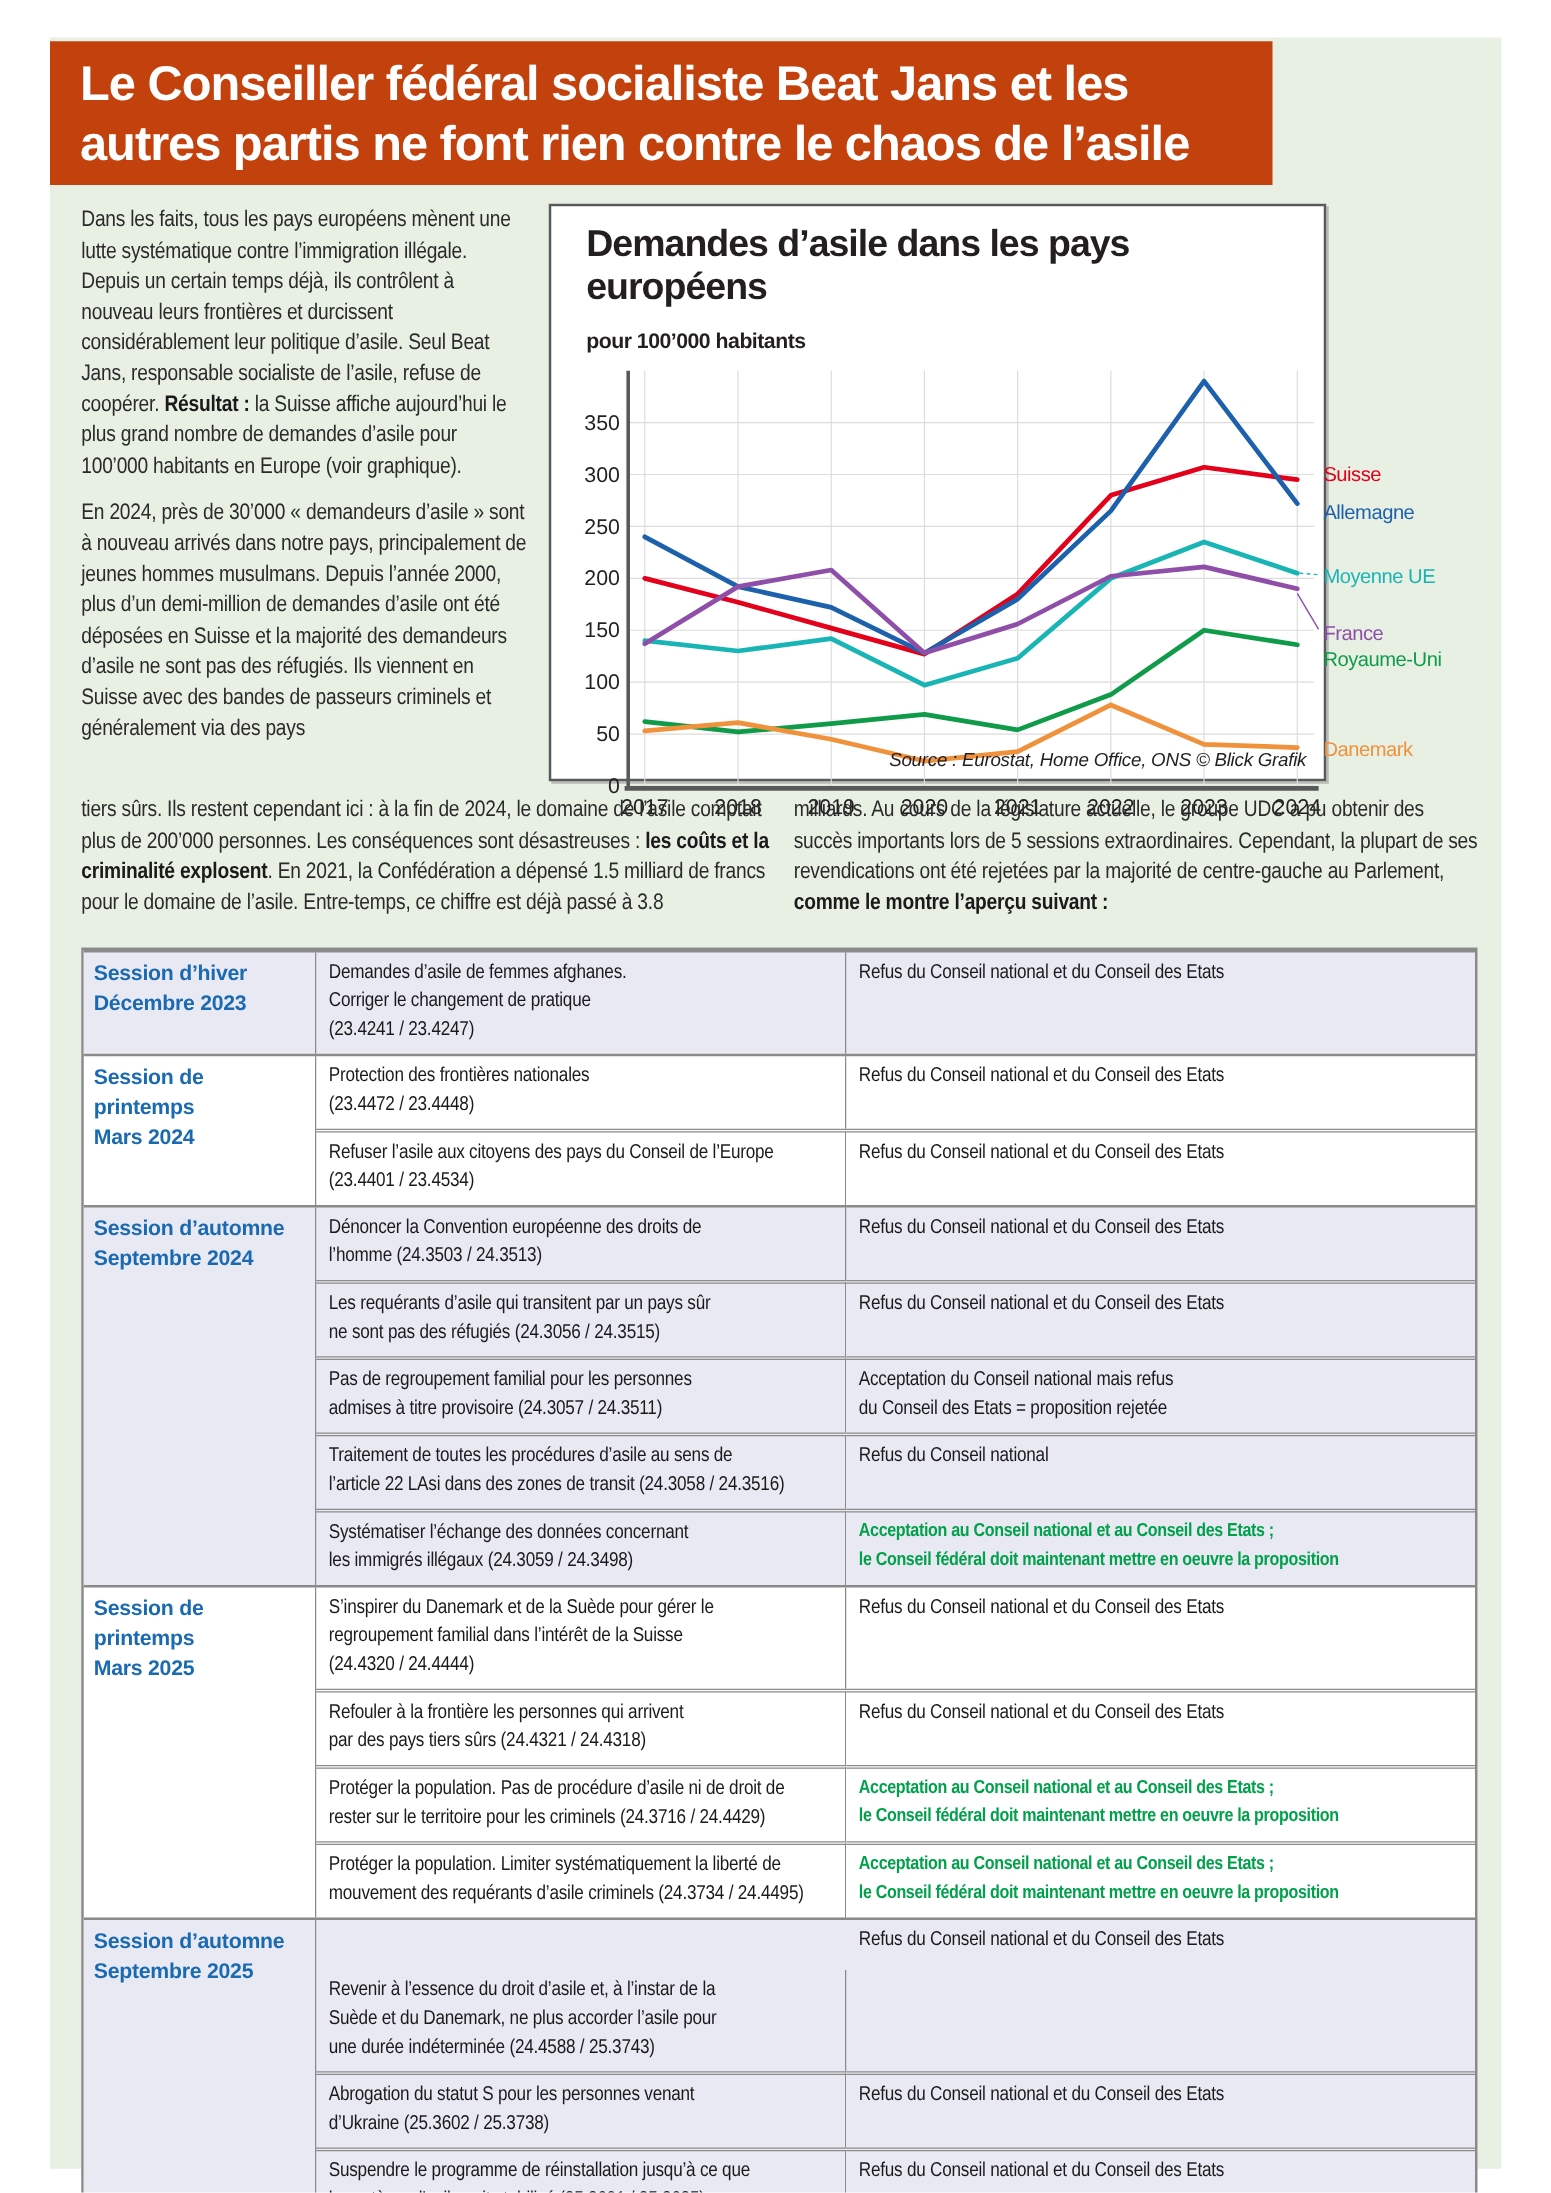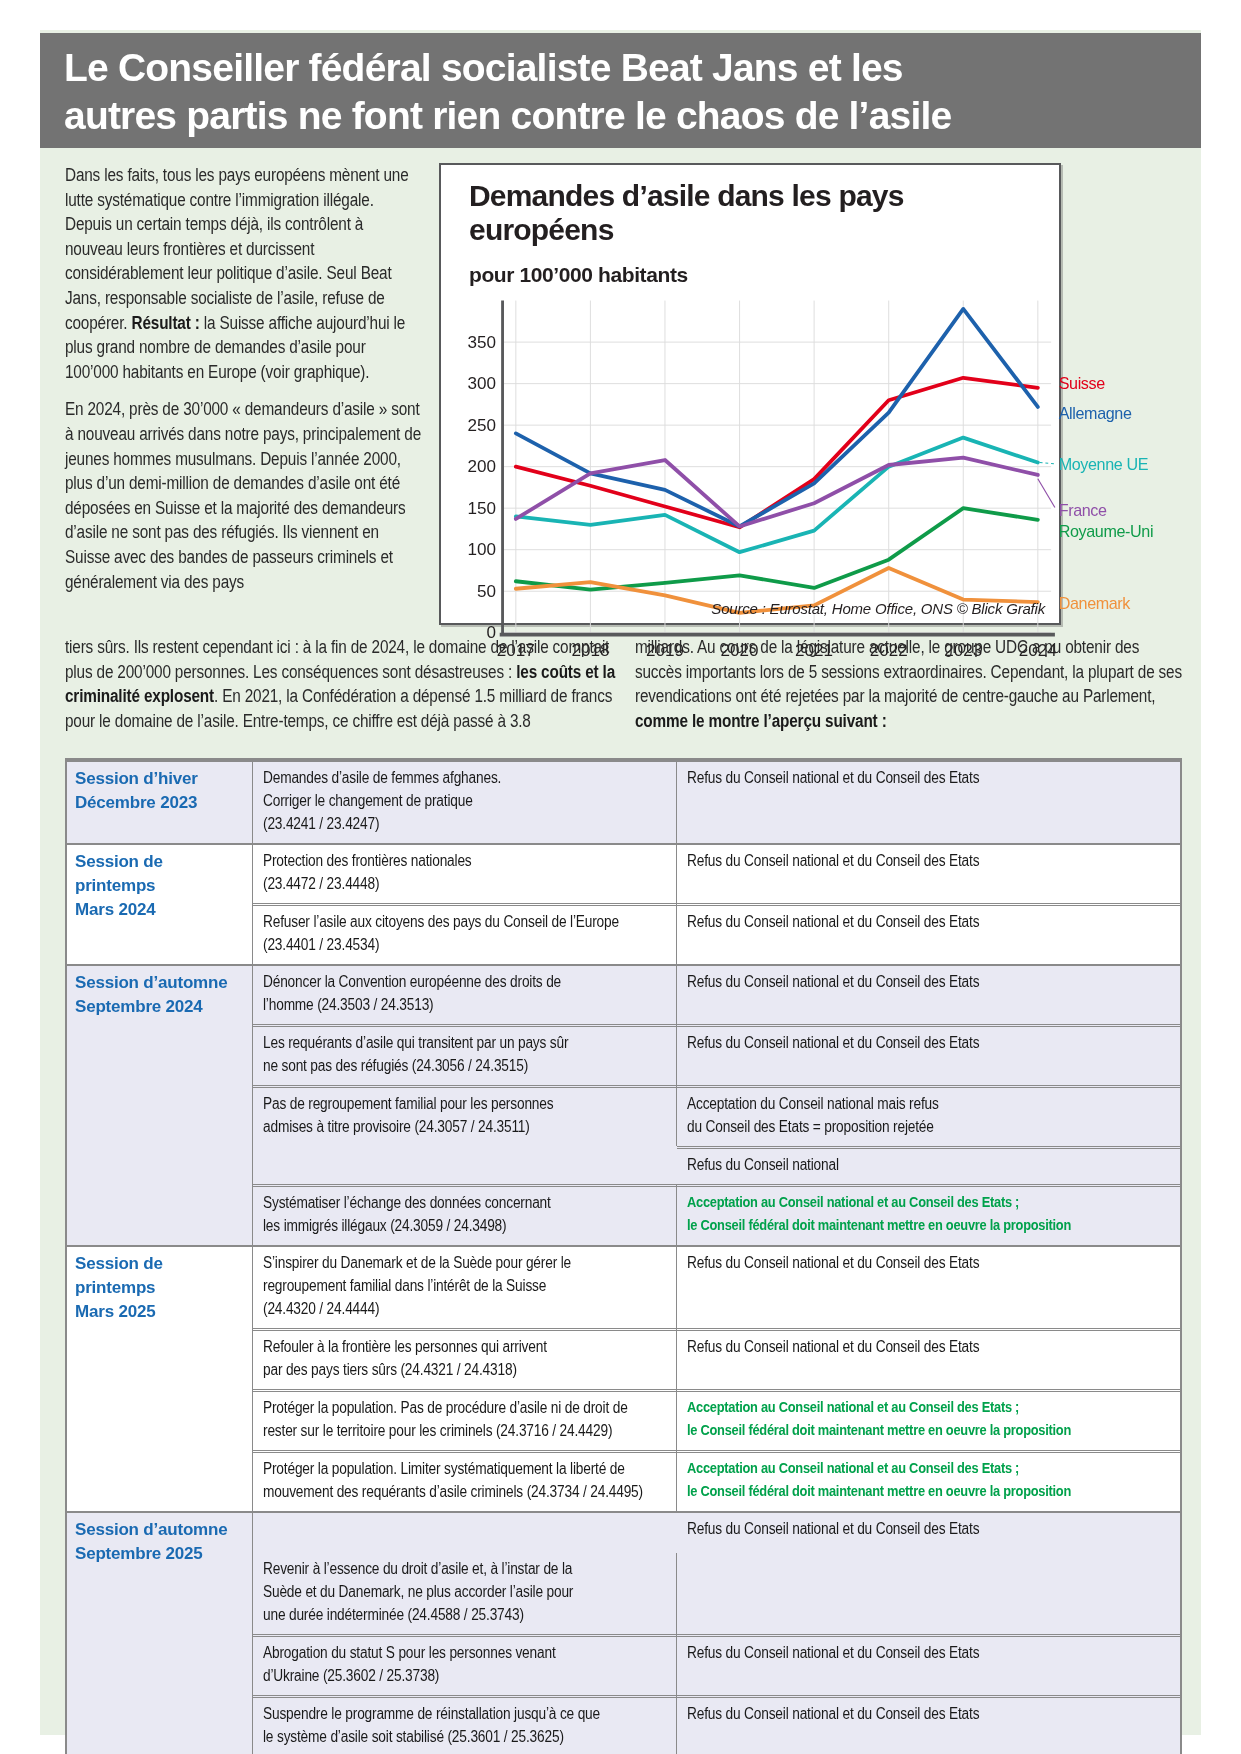--- a/index.html
+++ b/index.html
@@ -2,21 +2,21 @@
 <html><head>
 <meta charset="utf-8">
 <style>
   html,body{margin:0;padding:0;}
   body{
     width:1241px;height:1754px;position:relative;background:#ffffff;
     font-family:"Liberation Sans", sans-serif;color:#2a2a2a;overflow:hidden;
   }
   .mint-bg{position:absolute;left:40px;top:30px;width:1161px;height:1705px;background:#E8F0E4;}
   .header-bar{
-    position:absolute;left:40px;top:33px;width:1161px;height:115px;background:#737373;
+    position:absolute;left:40px;top:33px;width:978px;height:115px;background:#c2410c;
     display:flex;align-items:center;
   }
   .header-bar h1{
     margin:0;padding:2px 0 0 24px;color:#ffffff;font-size:39px;line-height:48px;
     font-weight:bold;letter-spacing:-0.8px;white-space:pre-line;
   }
   .content{position:absolute;left:65px;top:163px;width:1122px;}
   .row1{display:flex;gap:16px;margin-bottom:10px;}
   .col-left{width:358px;flex:none;}
   .cond{ 
@@ -29,21 +29,21 @@
   .row2{display:flex;gap:18px;margin-bottom:12px;}
   .row2 .half{width:552px;flex:none;}
   .row2 .half .cond{width:648px;}
   
   .chart-box{
     width:622px;flex:none;height:462px;background:#ffffff;border:2px solid #58595B;
     box-shadow:2px 2px 0 rgba(90,90,90,0.35);box-sizing:border-box;
     padding:12px 16px 4px 16px;position:relative;
   }
   .chart-title{font-size:30px;font-weight:bold;letter-spacing:-0.8px;color:#231f20;margin:2px 0 4px 12px;}
-  .chart-subtitle{font-size:21px;font-weight:bold;letter-spacing:-0.4px;color:#231f20;margin:16px 0 2px 12px;}
+  .chart-subtitle{font-size:17px;font-weight:bold;letter-spacing:-0.4px;color:#231f20;margin:16px 0 2px 12px;}
   .chart-svg-wrap{width:708px;}
   .chart-source{
     position:absolute;right:14px;bottom:6px;font-size:15px;font-style:italic;color:#231f20;letter-spacing:-0.2px;
   }
   
   .sessions-table{
     width:1117px;border:2px solid #8a8a8a;box-sizing:border-box;background:#ffffff;
     letter-spacing:-0.2px;
   }
   .thead{
@@ -211,20 +211,24 @@
             <div class="inner">Refus du Conseil national et du Conseil des Etats</div>
           </div>
           <div class="cell pcell rowsep" style="grid-row: 3;">
             <div class="inner">Pas de regroupement familial pour les personnes
 admises à titre provisoire (24.3057 / 24.3511)</div>
           </div>
           <div class="cell dcell rowsep" style="grid-row: 3;">
             <div class="inner">Acceptation du Conseil national mais refus
 du Conseil des Etats = proposition rejetée</div>
           </div>
+          <div class="cell pcell rowsep" style="grid-row: 4;">
+            <div class="inner">Traitement de toutes les procédures d’asile au sens de
+l’article 22 LAsi dans des zones de transit (24.3058 / 24.3516)</div>
+          </div>
           <div class="cell dcell rowsep" style="grid-row: 4;">
             <div class="inner">Refus du Conseil national</div>
           </div>
           <div class="cell pcell rowsep" style="grid-row: 5;">
             <div class="inner">Systématiser l’échange des données concernant
 les immigrés illégaux (24.3059 / 24.3498)</div>
           </div>
           <div class="cell dcell rowsep accept" style="grid-row: 5;">
             <div class="inner">Acceptation au Conseil national et au Conseil des Etats ;
 le Conseil fédéral doit maintenant mettre en oeuvre la proposition</div>

